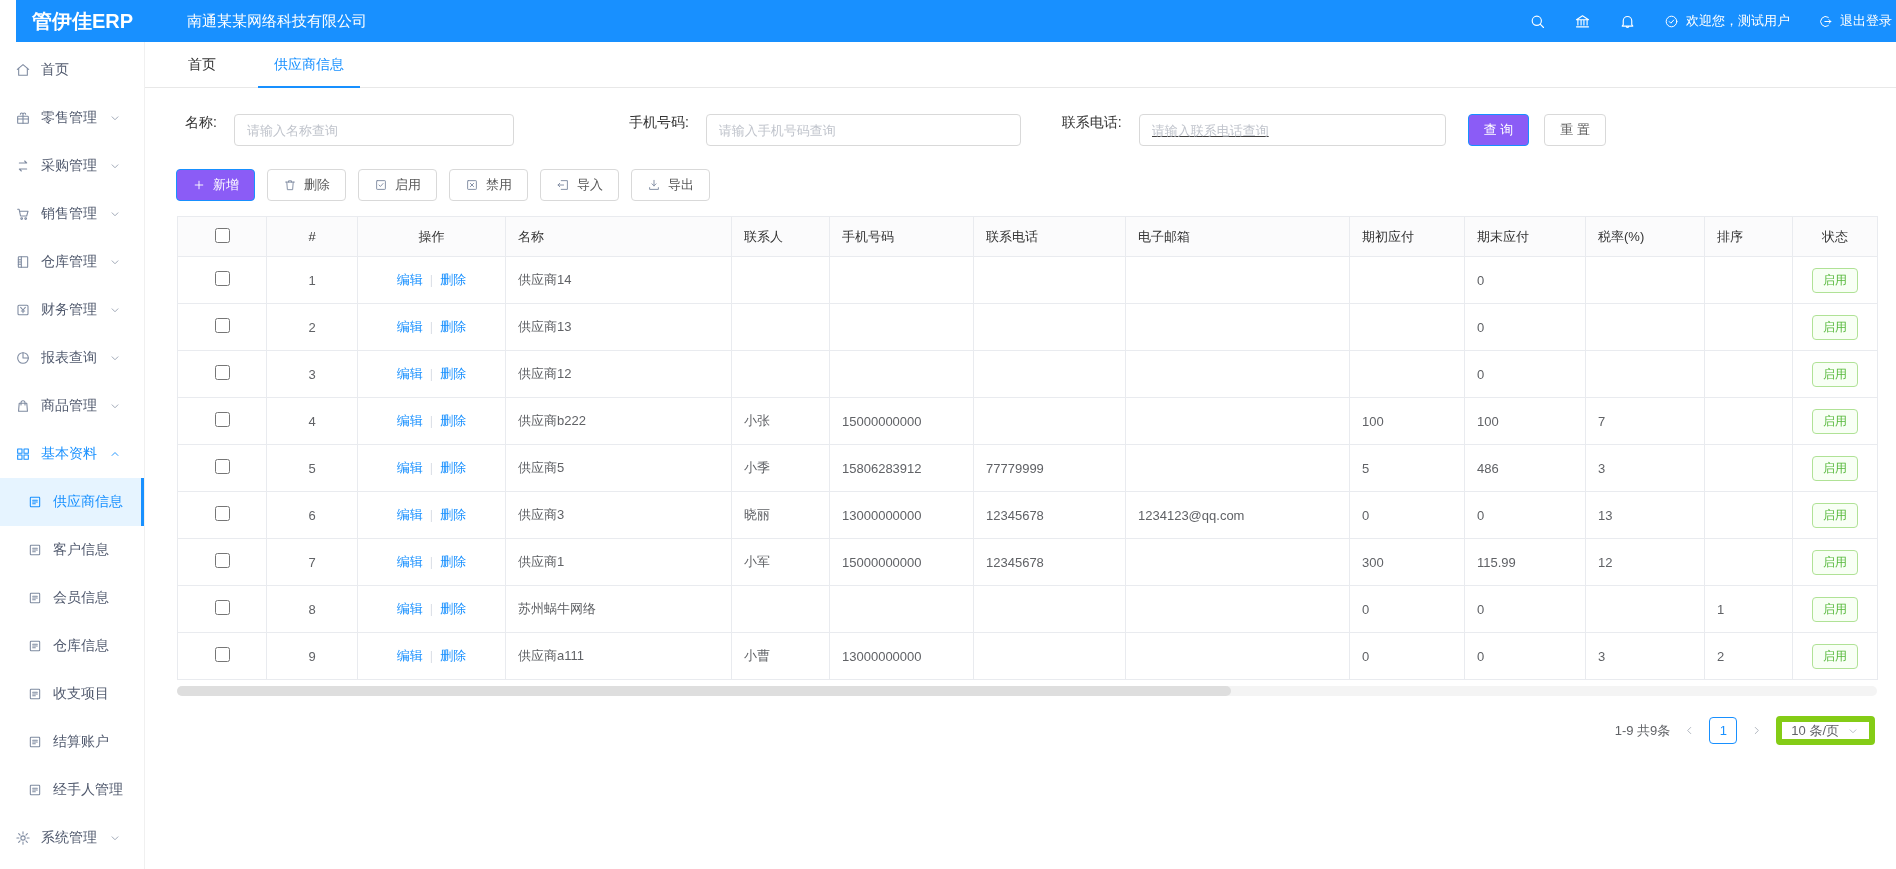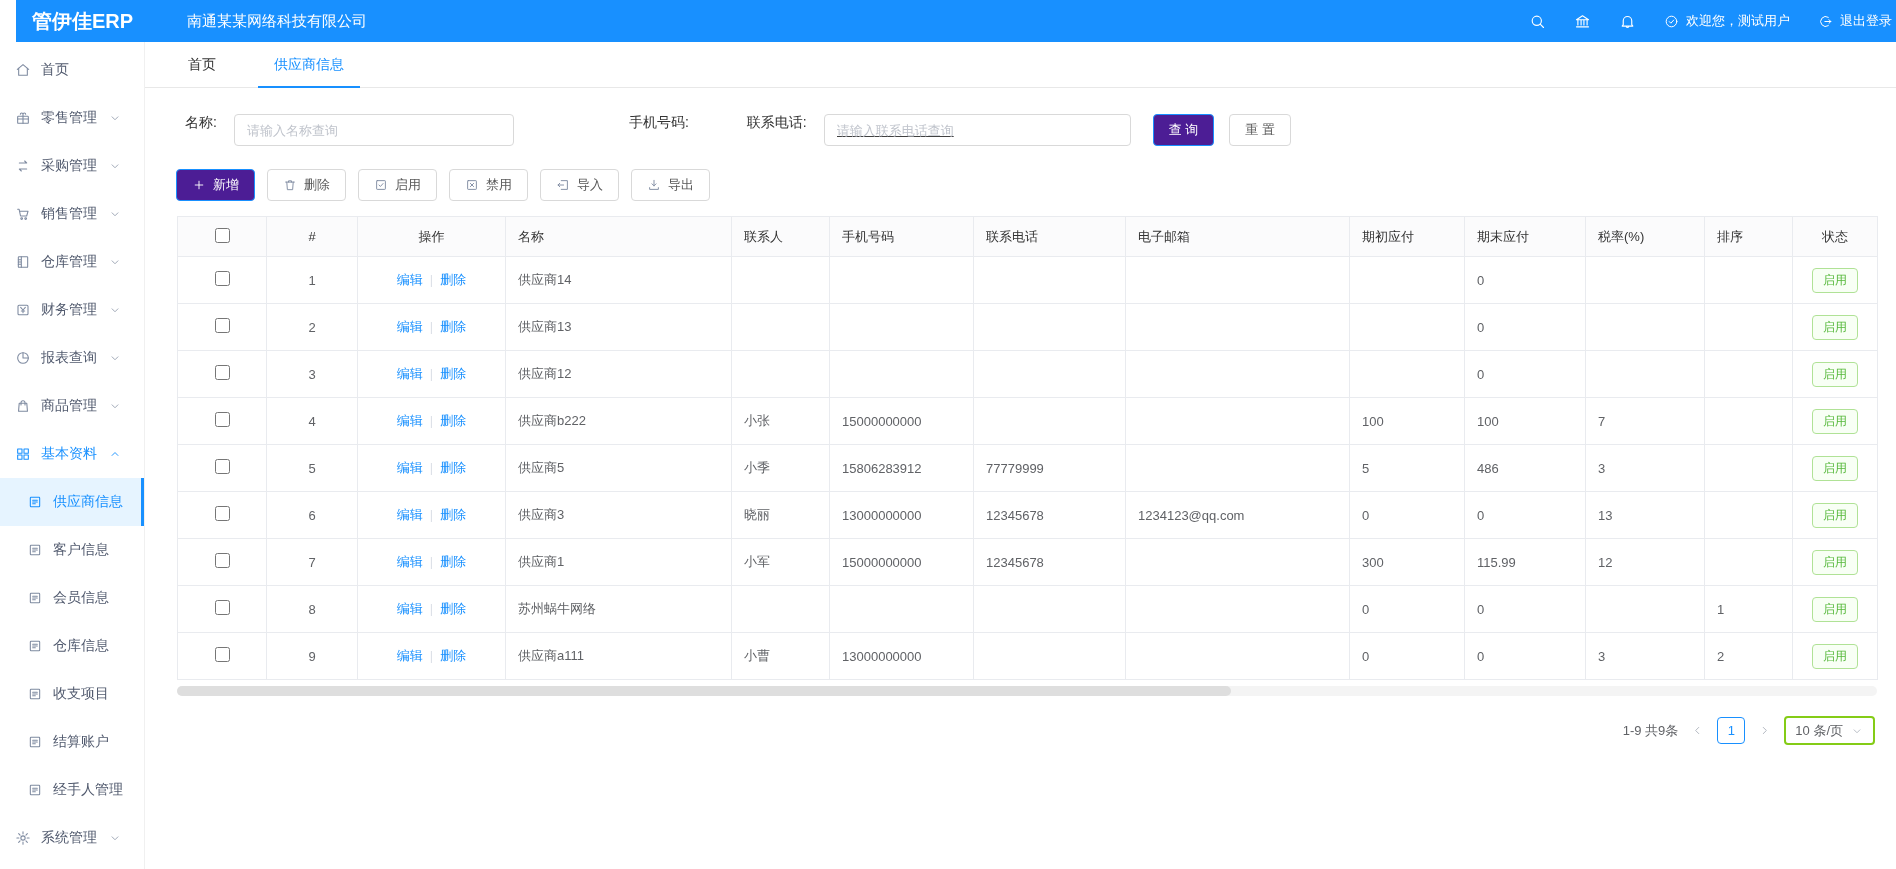--- a/index.html
+++ b/index.html
@@ -46,21 +46,21 @@
   .f-input::placeholder { color:#c0c4cc; }
   .w1 { width:280px; } .w2 { width:315px; } .w3 { width:307px;text-decoration:underline; }
   .g2 { margin-left:115px; } .g3 { margin-left:41px; }
   .fbtns { margin-left:22px; display:flex; gap:15px; }
 
   
   .btn { height:32px; border-radius:4px; border:1px solid #d9d9d9; background:#fff; color:#595959;
     font-size:13px; display:inline-flex; align-items:center; justify-content:center; gap:7px;
     padding:0 15px; cursor:pointer; font-family:inherit; white-space:nowrap; }
   .btn .icon { display:flex; color:#7e8aa0; }
-  .btn-primary { background:#4c1d95; border-color:#1890ff; color:#fff; }
+  .btn-primary { background:#8b5cf6; border-color:#1890ff; color:#fff; }
   .btn-primary .icon { color:#fff; }
   .toolbar { display:flex; gap:12px; padding:17px 0 15px 31px; }
 
   
   .table-wrap { margin:0 19px 0 32px; }
   table { border-collapse:collapse; width:1700px; table-layout:fixed; font-size:13px; color:#606266; }
   th,td { border:1px solid #e9ebef; padding:0 12px; text-align:left; overflow:hidden;
     white-space:nowrap; font-weight:normal; }
   thead th { height:40px; background:#fbfbfc; color:#333; }
   tbody td { height:47px; background:#fff; }
@@ -74,21 +74,21 @@
   
   .hscroll { height:10px; background:#f4f4f4; margin:6px 19px 0 32px; border-radius:5px; position:relative; }
   .hscroll .thumb { position:absolute; left:0; top:0; height:10px; width:62%; background:#dedede; border-radius:5px; }
 
   
   .pagination { display:flex; align-items:center; justify-content:flex-end; gap:12px;
     padding:20px 21px 0 0; font-size:13px; color:#606266; }
   .pg-arrow { color:#b4b9c2; display:flex; cursor:pointer; }
   .pg-num { min-width:28px; height:27px; border:1px solid #1890ff; color:#1890ff; border-radius:4px;
     display:flex; align-items:center; justify-content:center; cursor:pointer; }
-  .pg-size { height:29px; border:2px solid #84cc16; border-radius:4px; display:flex; align-items:center;
+  .pg-size { height:29px; border:6px solid #84cc16; border-radius:4px; display:flex; align-items:center;
     padding:0 9px; gap:7px; color:#606266; cursor:pointer; }
   .pg-size .icon { color:#b4b9c2; display:flex; }
 </style>
 </head>
 <body>
 
 <div class="header">
   <div class="logo">管伊佳ERP</div>
   <div class="company">南通某某网络科技有限公司</div>
   <div class="header-right">
@@ -335,20 +335,21 @@
 <div class="main">
   <div class="tabbar" id="tabbar">
       <div class="tab">首页</div>
       <div class="tab active">供应商信息</div>
     </div>
 
   <div class="filterbar">
     <span class="f-label">名称:</span>
     <input class="f-input w1" placeholder="请输入名称查询" style="">
     <span class="f-label g2">手机号码:</span>
+    <input class="f-input w2" placeholder="请输入手机号码查询" style="">
     <span class="f-label g3">联系电话:</span>
     <input class="f-input w3" placeholder="请输入联系电话查询" style="">
     <span class="fbtns">
       <button class="btn btn-primary">查 询</button>
       <button class="btn">重 置</button>
     </span>
   </div>
 
   <div class="toolbar">
     <button class="btn btn-primary">

